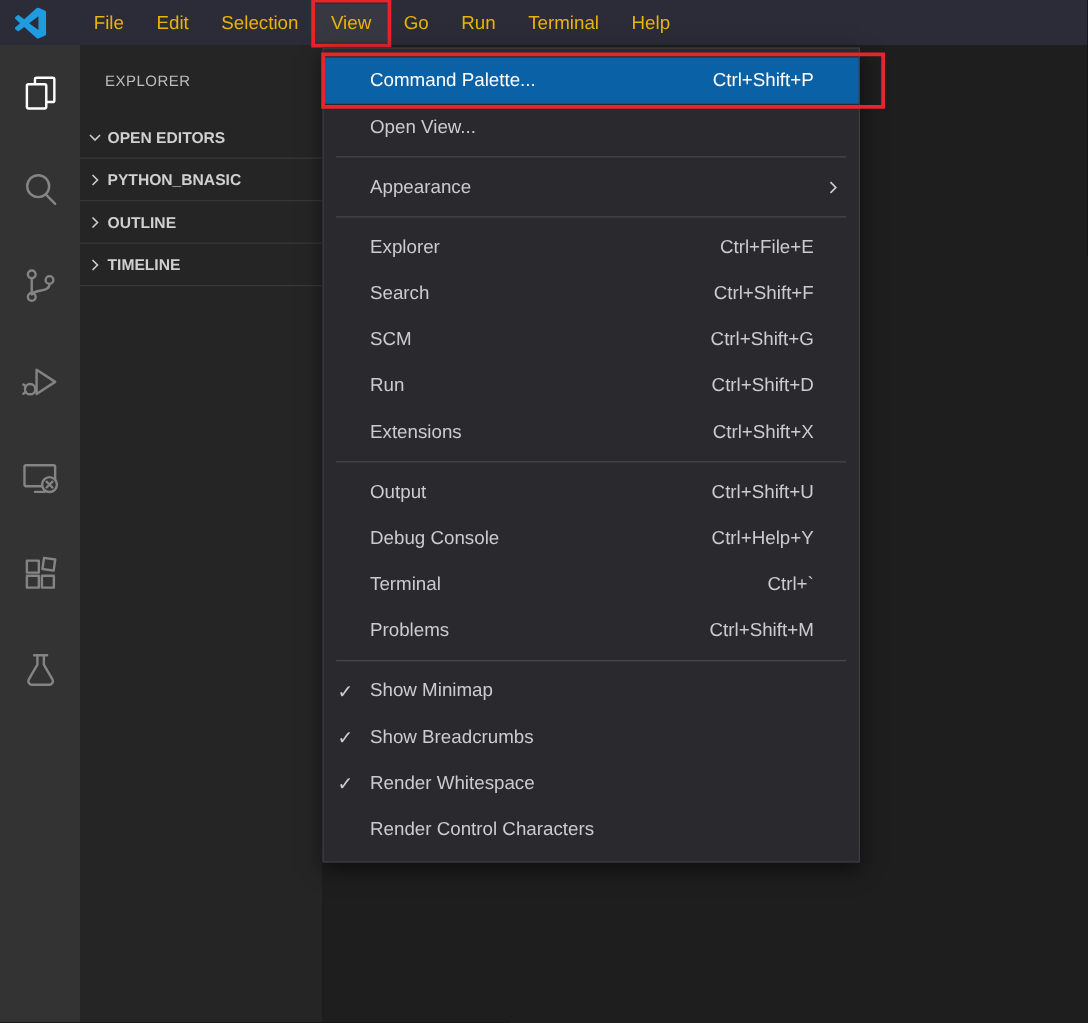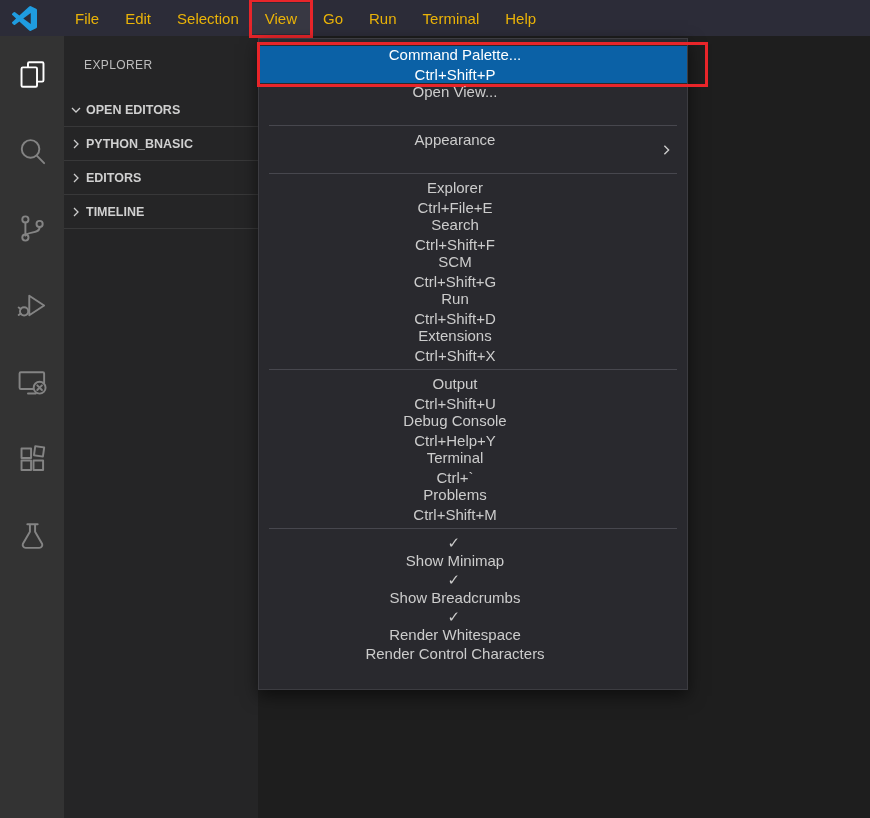--- a/index.html
+++ b/index.html
@@ -45,21 +45,21 @@
   .sec-label{white-space:nowrap;}
 
   
   .editor{position:absolute;top:36px;left:258px;right:0;bottom:0;background:var(--editor-bg);}
 
   
   .dropdown{position:absolute;left:258px;top:38px;width:430px;background:var(--menu-bg);
             border:1px solid #3c3c41;box-shadow:0 6px 16px rgba(0,0,0,.55);
             padding:7px 0;z-index:10;box-sizing:border-box;}
   .mi{position:relative;display:flex;align-items:center;height:37px;font-size:15px;
-      color:#cccccc;padding-right:36px;cursor:pointer;flex-direction:column;}
+      color:#cccccc;padding-right:36px;cursor:pointer;}
   .mi.hl{background:var(--menu-highlight-bg);color:#ffffff;}
   .mi-check{flex:none;width:26px;margin-left:11px;text-align:left;font-size:15px;}
   .mi-label{flex:1 1 auto;white-space:nowrap;}
   .mi-short{flex:none;white-space:nowrap;}
   .mi-sub{position:absolute;right:12px;top:50%;transform:translateY(-50%);display:flex;color:#cccccc;}
   .mi-sub svg{width:17px;height:17px;}
   .mi-sep{height:1px;background:#47474e;margin:5px 10px;}
   .red-box{position:absolute;top:-4px;bottom:-4px;left:-2px;right:-21px;
            border:3px solid var(--annotation-red);pointer-events:none;}
 </style>
@@ -167,21 +167,21 @@
           </svg>
         </span>
         <span class="sec-label">PYTHON_BNASIC</span>
       </div>
       <div class="side-sec">
         <span class="chev">
           <svg viewBox="0 0 16 16">
             <path d="M6 4l4 4-4 4" fill="none" stroke="currentColor" stroke-width="1.3"></path>
           </svg>
         </span>
-        <span class="sec-label">EDITORS</span>
+        <span class="sec-label">OUTLINE</span>
       </div>
       <div class="side-sec">
         <span class="chev">
           <svg viewBox="0 0 16 16">
             <path d="M6 4l4 4-4 4" fill="none" stroke="currentColor" stroke-width="1.3"></path>
           </svg>
         </span>
         <span class="sec-label">TIMELINE</span>
       </div>
     </div>

